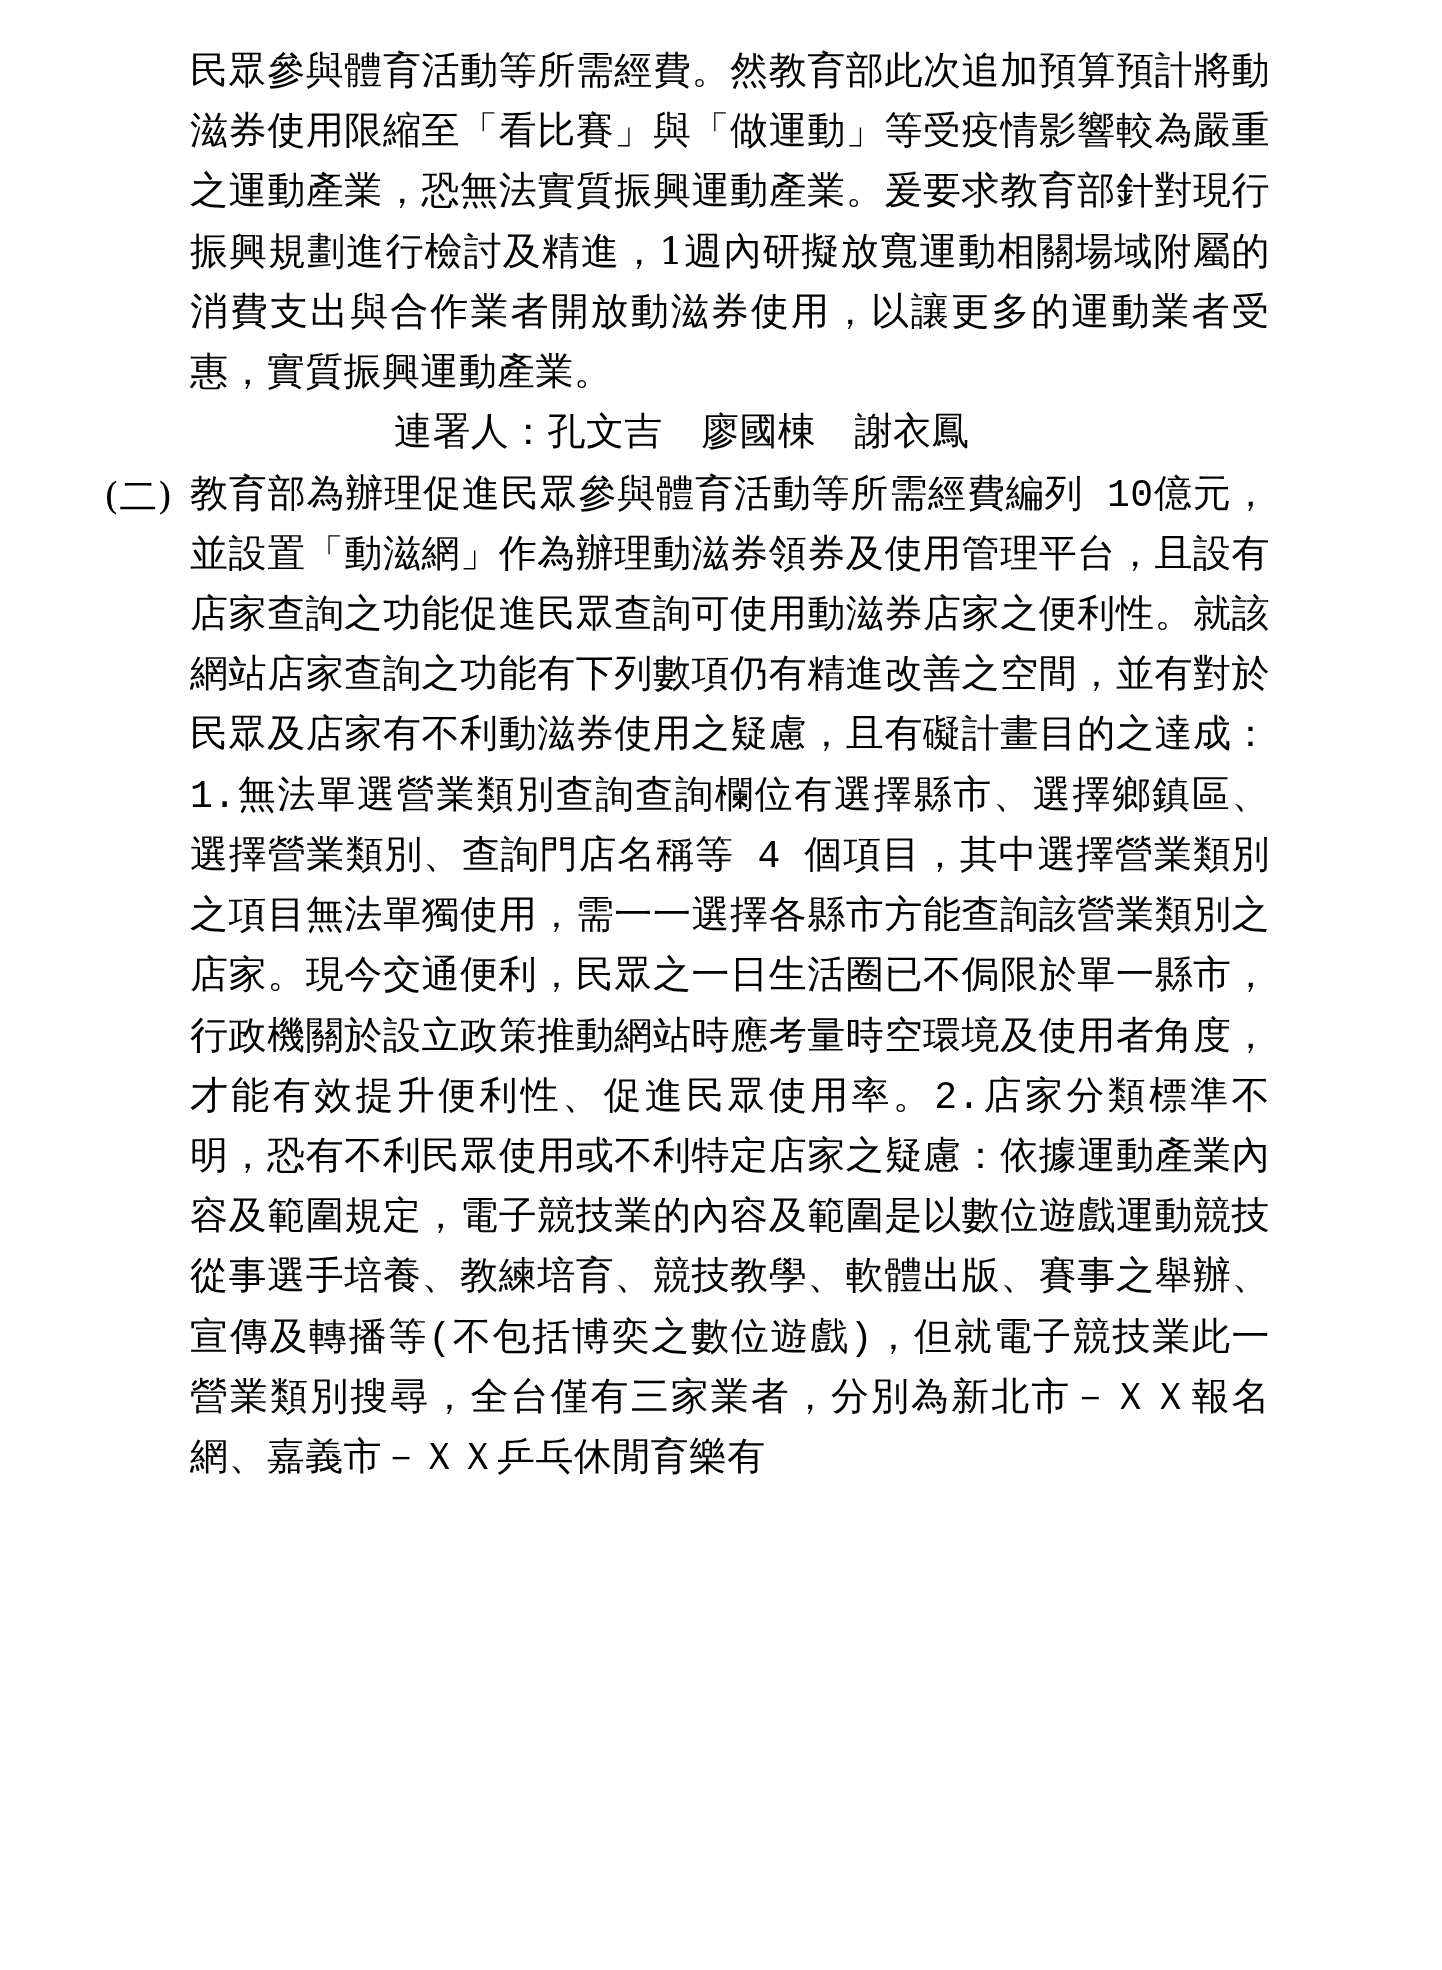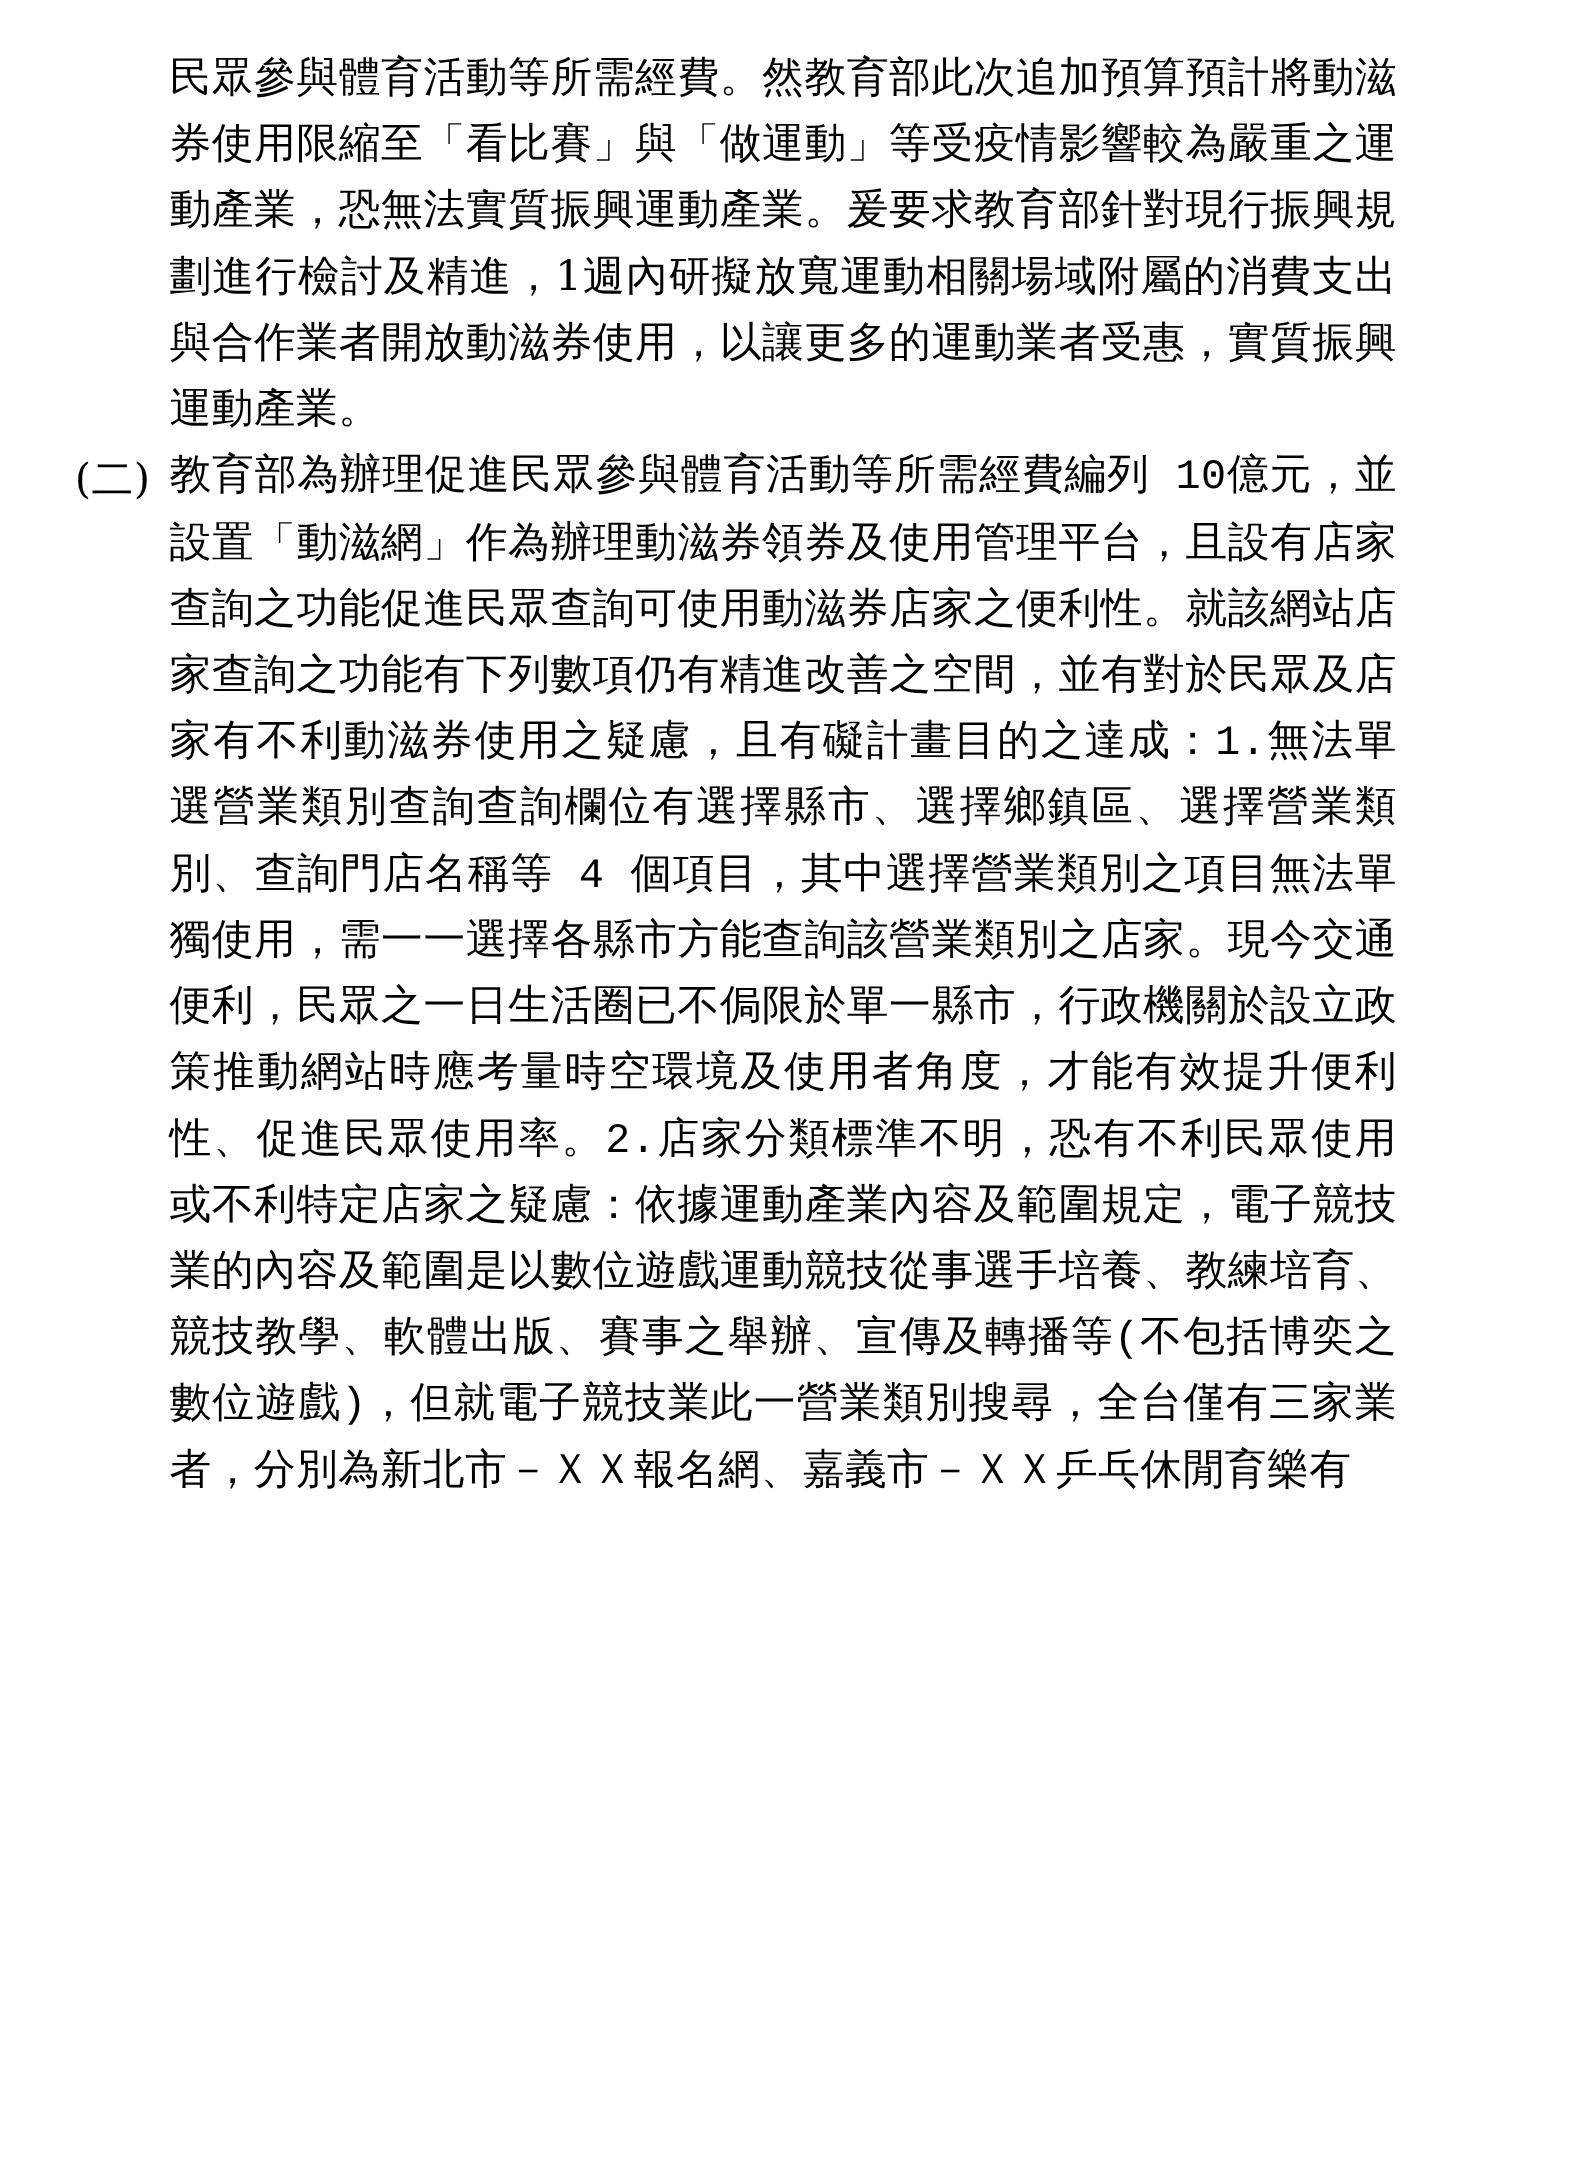--- a/index.html
+++ b/index.html
@@ -12,21 +12,21 @@
     height: 1970px;
     font-family: "DejaVu Serif", "Liberation Serif", serif;
     color: #000000;
     overflow: hidden;
   }
   .page {
     position: relative;
     width: 1390px;
     height: 1970px;
     box-sizing: border-box;
-    padding: 40px 120px 40px 68px;
+    padding: 40px 120px 40px 104px;
   }
   .doc-body {
     font-size: 38px;
     line-height: 1.585;
     letter-spacing: 0.01em;
     text-align: justify;
     text-justify: inter-ideograph;
   }
   .para {
     margin: 0;
@@ -63,20 +63,21 @@
 </style>
 </head>
 <body>
 
 <div class="page">
   <div class="doc-body">
 
     <p class="para para-cont">民眾參與體育活動等所需經費。然教育部此次追加預算預計將動滋券使用限縮至「看比賽」與「做運動」等受疫情影響較為嚴重之運動產業，恐無法實質振興運動產業。爰要求教育部針對現行振興規劃進行檢討及精進，1週內研擬放寬運動相關場域附屬的消費支出與合作業者開放動滋券使用，以讓更多的運動業者受惠，實質振興運動產業。</p>
 
 
+    <p class="sig-line">連署人：孔文吉　廖國棟　謝衣鳳</p>
 
     <div class="numbered">
       <span class="marker">(二)</span>
       <span class="body">教育部為辦理促進民眾參與體育活動等所需經費編列 10億元，並設置「動滋網」作為辦理動滋券領券及使用管理平台，且設有店家查詢之功能促進民眾查詢可使用動滋券店家之便利性。就該網站店家查詢之功能有下列數項仍有精進改善之空間，並有對於民眾及店家有不利動滋券使用之疑慮，且有礙計畫目的之達成：1.無法單選營業類別查詢查詢欄位有選擇縣市、選擇鄉鎮區、選擇營業類別、查詢門店名稱等 4 個項目，其中選擇營業類別之項目無法單獨使用，需一一選擇各縣市方能查詢該營業類別之店家。現今交通便利，民眾之一日生活圈已不侷限於單一縣市，行政機關於設立政策推動網站時應考量時空環境及使用者角度，才能有效提升便利性、促進民眾使用率。2.店家分類標準不明，恐有不利民眾使用或不利特定店家之疑慮：依據運動產業內容及範圍規定，電子競技業的內容及範圍是以數位遊戲運動競技從事選手培養、教練培育、競技教學、軟體出版、賽事之舉辦、宣傳及轉播等(不包括博奕之數位遊戲)，但就電子競技業此一營業類別搜尋，全台僅有三家業者，分別為新北市－ＸＸ報名網、嘉義市－ＸＸ乒乓休閒育樂有</span>
     </div>
 
   </div>
 </div>
 
 </body></html>

